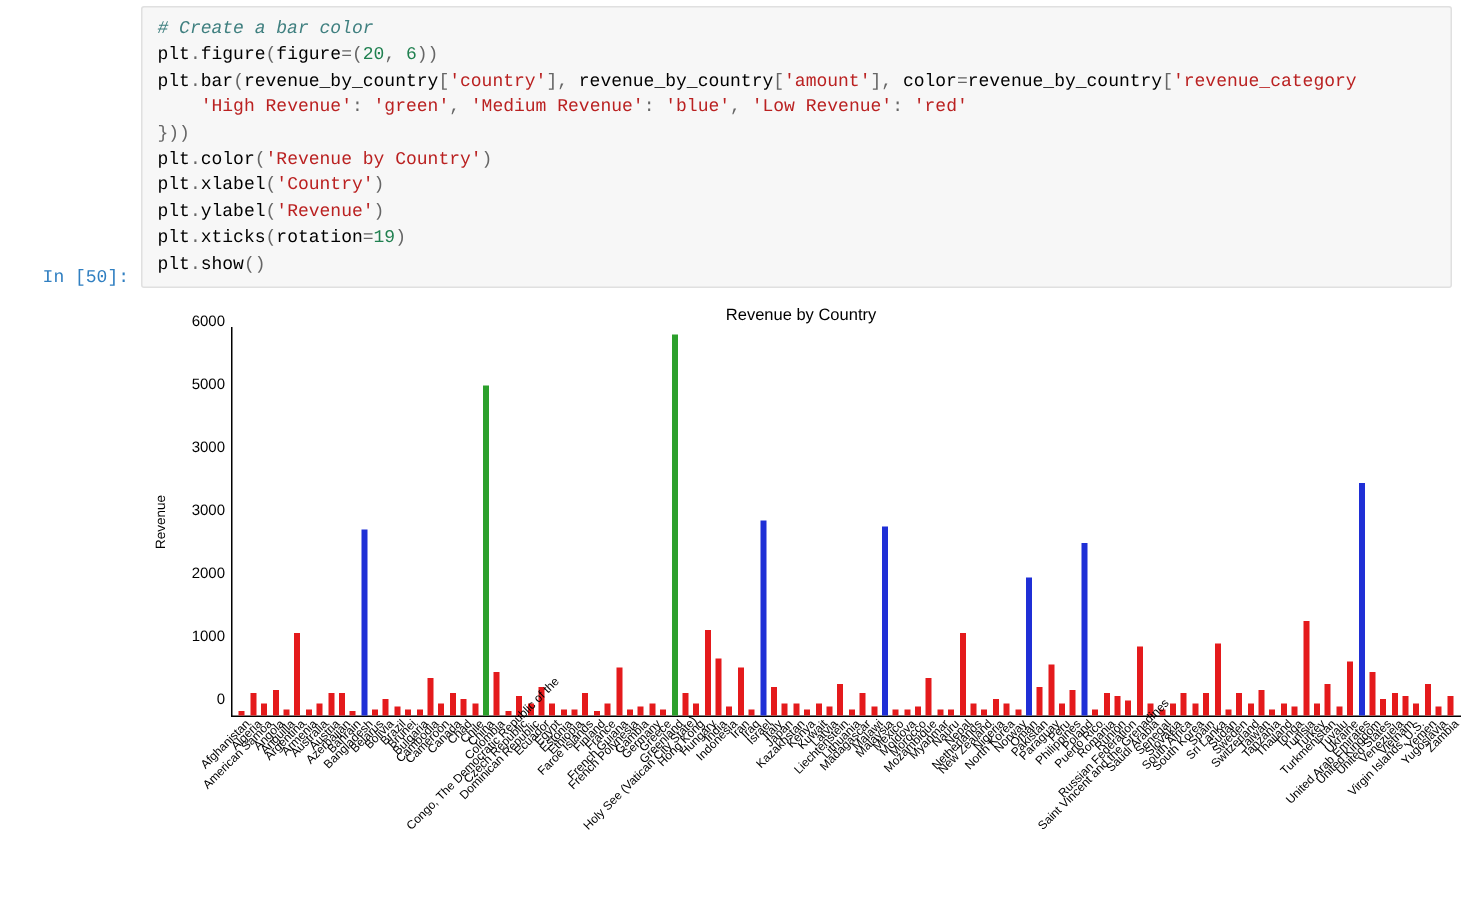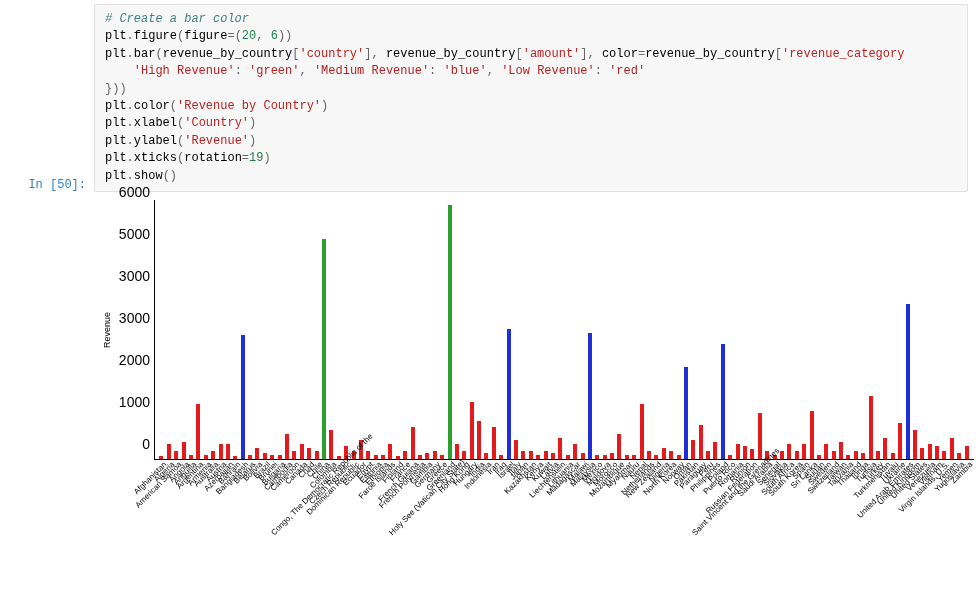--- a/index.html
+++ b/index.html
@@ -75,21 +75,21 @@
     color: #000;
     white-space: nowrap;
   }
   .ytick-col {
     width: 34px;
     position: relative;
   }
   .ytick {
     position: absolute;
     right: 4px;
-    font-size: 14px;
+    font-size: 10px;
     color: #000;
     transform: translateY(-50%);
   }
   .plot-area {
     position: relative;
     flex: 1;
     height: 260px;
     border-left: 1px solid #000;
     border-bottom: 1px solid #000;
     box-sizing: border-box;
@@ -140,20 +140,21 @@
 <span class="n">plt</span><span class="o">.</span><span class="n">xlabel</span><span class="o">(</span><span class="s">'Country'</span><span class="o">)</span>
 <span class="n">plt</span><span class="o">.</span><span class="n">ylabel</span><span class="o">(</span><span class="s">'Revenue'</span><span class="o">)</span>
 <span class="n">plt</span><span class="o">.</span><span class="n">xticks</span><span class="o">(</span><span class="n">rotation</span><span class="o">=</span><span class="m">19</span><span class="o">)</span>
 <span class="n">plt</span><span class="o">.</span><span class="n">show</span><span class="o">()</span>
 </div>
   </div>
 
   <div class="cell output-cell">
     <div class="prompt">.</div>
     <div class="chart-wrap">
+      <div class="chart-title">Revenue by Country</div>
       <div class="chart-body">
         <div class="ylabel-col">
           <div class="ylabel">Revenue</div>
         </div>
         <div class="ytick-col" id="ytick-col" style="height: 260px;">
             <div class="ytick" style="bottom: 0px; top: auto;">0</div>
             <div class="ytick" style="bottom: 41.9355px; top: auto;">1000</div>
             <div class="ytick" style="bottom: 83.871px; top: auto;">2000</div>
             <div class="ytick" style="bottom: 125.806px; top: auto;">3000</div>
             <div class="ytick" style="bottom: 167.742px; top: auto;">3000</div>

